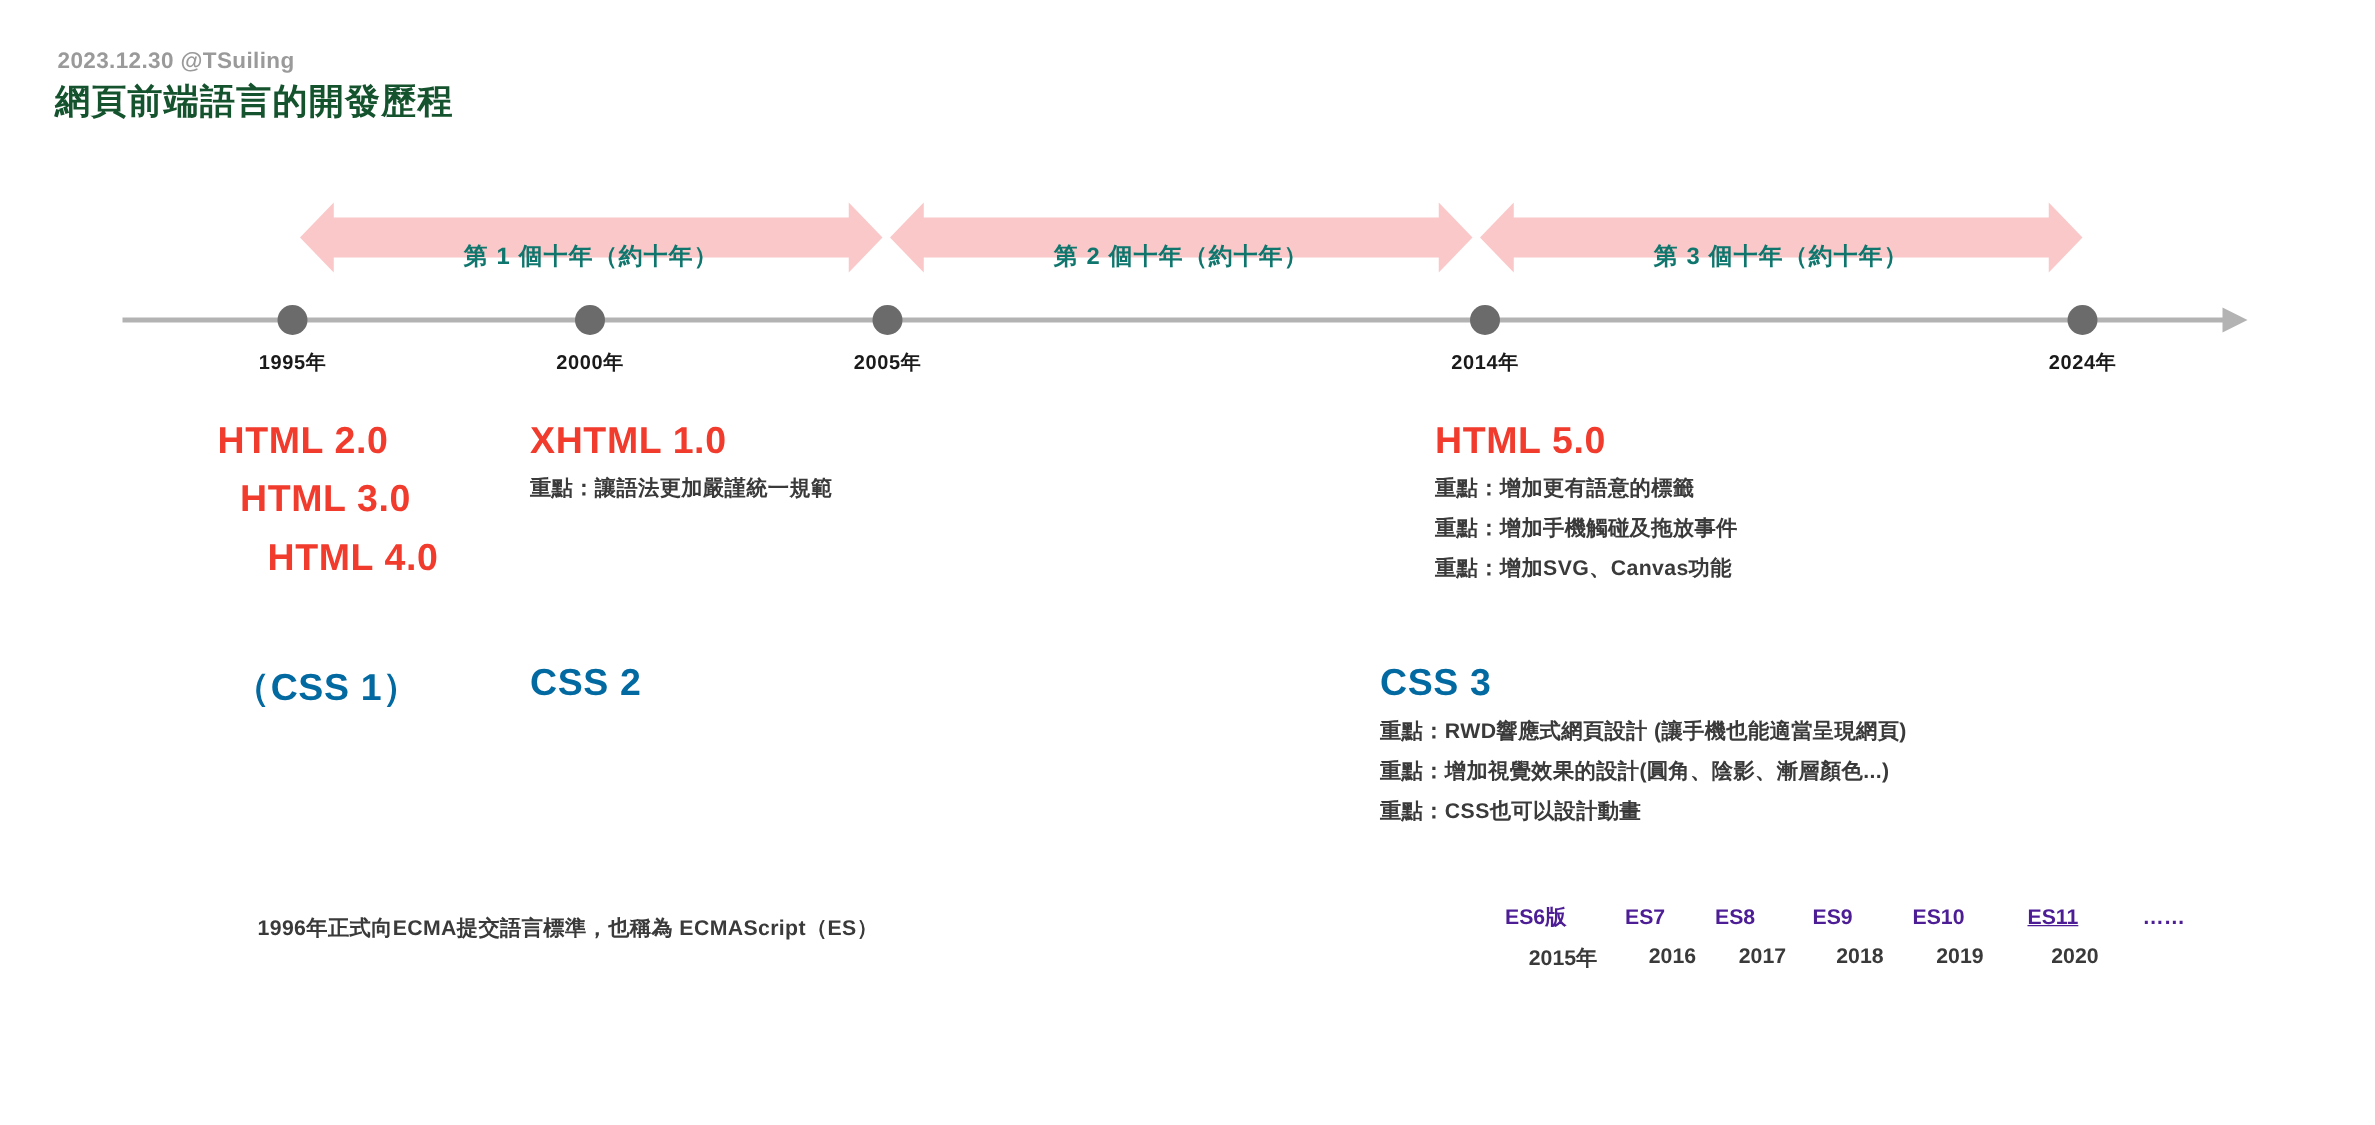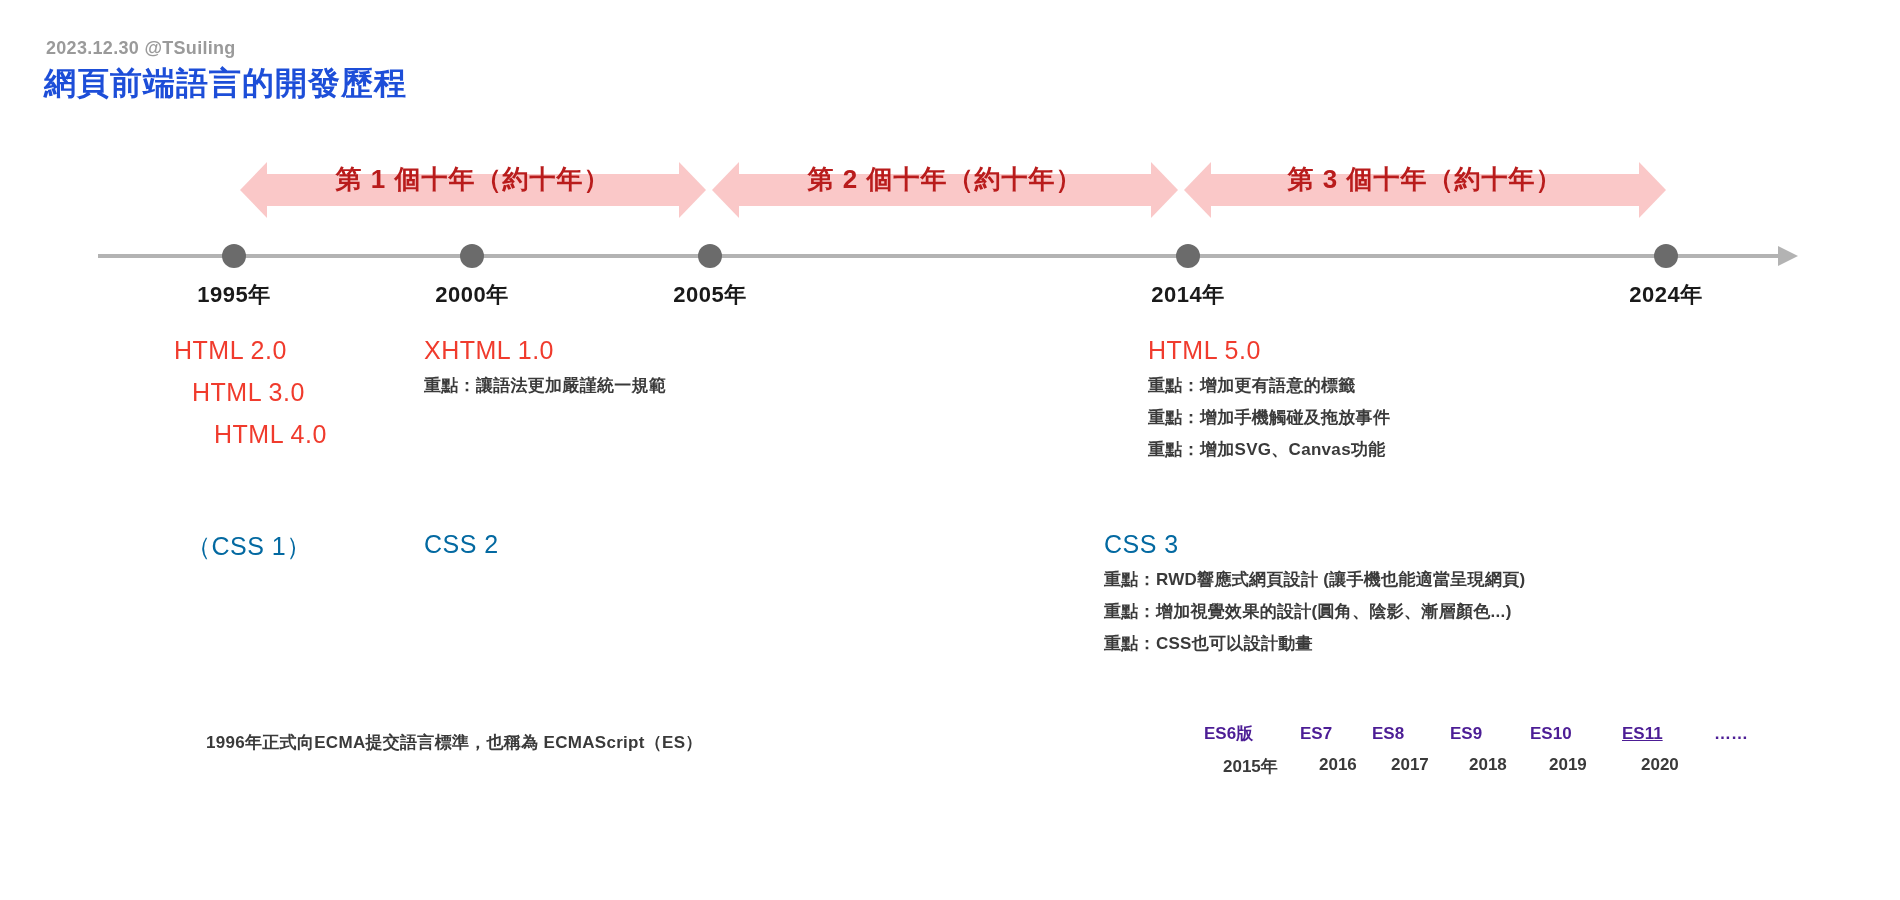--- a/index.html
+++ b/index.html
@@ -22,43 +22,43 @@
     top: 38px;
     font-size: 18px;
     font-weight: bold;
     color: #9a9a9a;
     letter-spacing: 0.3px;
   }
   .page-title {
     position: absolute;
     left: 44px;
     top: 62px;
-    font-size: 32px;
-    font-weight: bold;
-    color: #1d4ed8;
+    font-size: 28px;
+    font-weight: bold;
+    color: #14532d;
     letter-spacing: 1px;
   }
 
   
   .decade-band {
     position: absolute;
     top: 162px;
     left: 0;
     width: 1900px;
     height: 56px;
   }
   .decade {
     position: absolute;
     top: 0;
     height: 56px;
-    color: #b91c1c;
-    font-size: 26px;
+    color: #0f766e;
+    font-size: 19px;
     font-weight: bold;
     display: flex;
-    align-items: flex-start;
+    align-items: flex-end;
     justify-content: center;
     letter-spacing: 1px;
   }
   .decade .body {
     position: absolute;
     left: 26px;
     right: 26px;
     top: 12px;
     height: 32px;
     background: #fac8c8;
@@ -109,35 +109,35 @@
     top: 244px;
     width: 24px;
     height: 24px;
     border-radius: 50%;
     background: #6b6b6b;
     margin-left: -12px;
   }
   .node-label {
     position: absolute;
     top: 280px;
-    font-size: 22px;
+    font-size: 16px;
     font-weight: bold;
     color: #1a1a1a;
     transform: translateX(-50%);
     white-space: nowrap;
     letter-spacing: 0.5px;
   }
 
   
   .block {
     position: absolute;
   }
   .heading {
-    font-size: 25px;
-    font-weight: normal;
+    font-size: 30px;
+    font-weight: bold;
     letter-spacing: 0.5px;
     white-space: nowrap;
   }
   .red { color: #f03b2d; }
   .blue { color: #0369a1; }
   .orange { color: #f7a528; }
   .detail {
     font-size: 17px;
     font-weight: bold;
     color: #3a3a3a;

